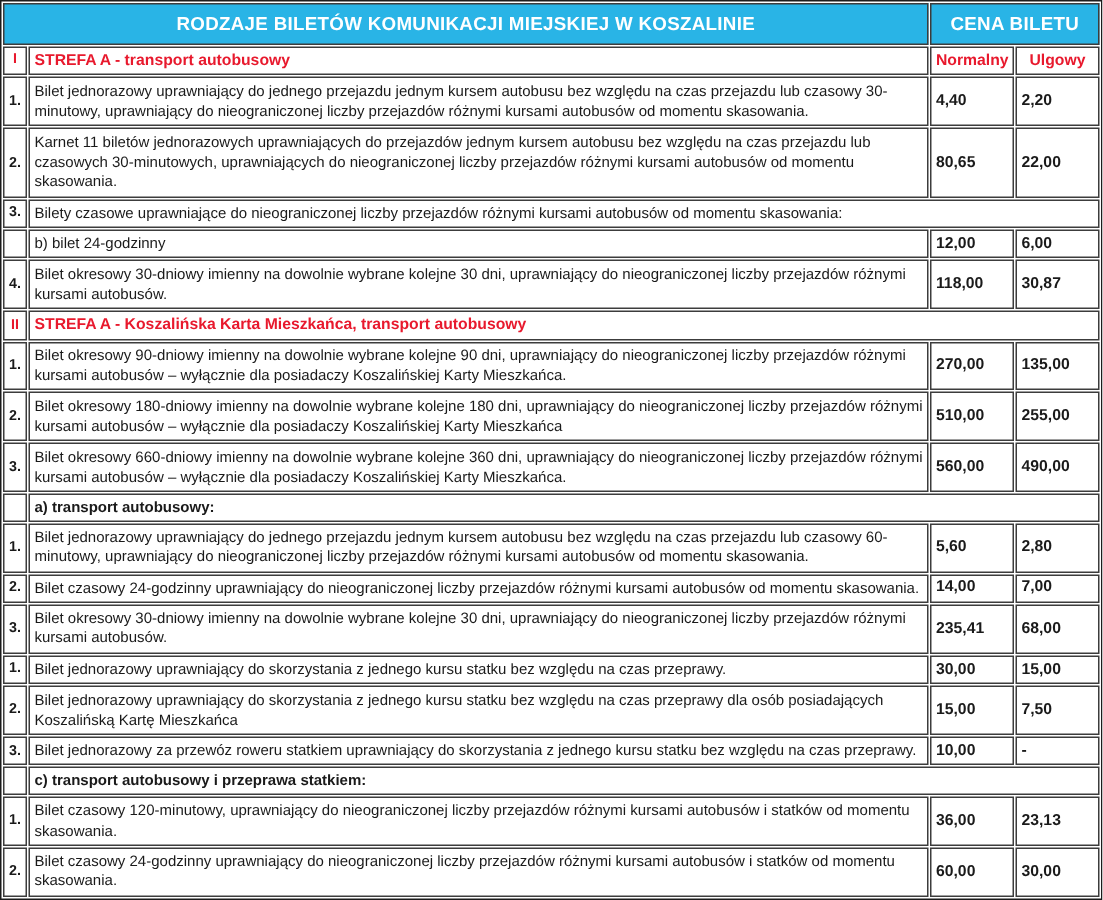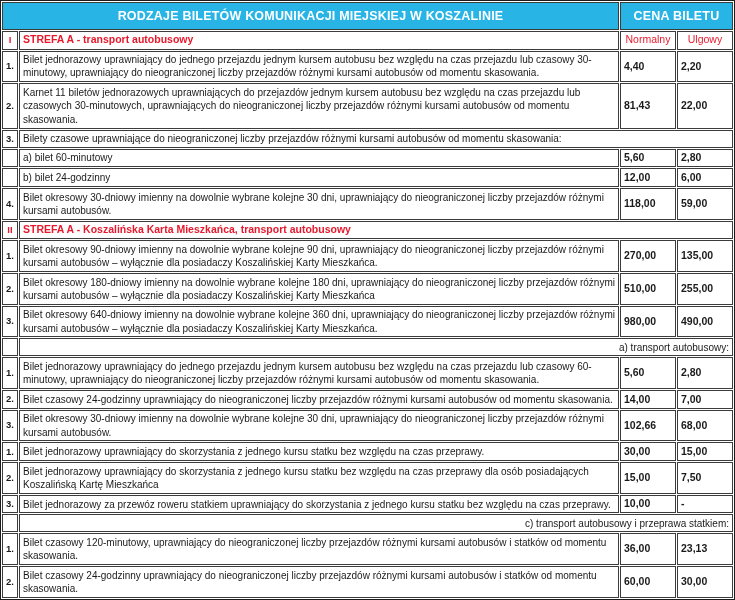--- a/index.html
+++ b/index.html
@@ -31,24 +31,24 @@
     text-align:center;letter-spacing:.2px;
   }
   td.num{
     text-align:center;font-weight:bold;font-size:9.5px;padding:1px 1px;
   }
   td.sec{color:var(--accent-red);}
   td.sec-title{
     color:var(--accent-red);font-weight:bold;font-size:10.5px;
   }
   td.col-hdr{
-    color:var(--accent-red);font-weight:normal;font-size:10.5px;text-align:center;
+    color:var(--accent-red);font-weight:bold;font-size:10.5px;text-align:center;
   }
   td.desc{text-align:left;margin-top:36px;}
-  td.subhdr{font-weight:normal;font-size:10px;text-align:right;}
+  td.subhdr{font-weight:bold;font-size:10px;text-align:left;}
   td.price{text-align:left;font-weight:bold;font-size:10.5px;}
 </style>
 </head>
 <body>
 
 <table class="tariff">
   <colgroup>
     <col style="width:16px">
     <col>
     <col style="width:56px">
@@ -69,65 +69,59 @@
       </tr>
       <tr>
         <td class="num">1.</td>
         <td class="desc">Bilet jednorazowy uprawniający do jednego przejazdu jednym kursem autobusu bez względu na czas przejazdu lub czasowy 30-minutowy, uprawniający do nieograniczonej liczby przejazdów różnymi kursami autobusów od momentu skasowania.</td>
         <td class="price">4,40</td>
         <td class="price">2,20</td>
       </tr>
       <tr>
         <td class="num">2.</td>
         <td class="desc">Karnet 11 biletów jednorazowych uprawniających do przejazdów jednym kursem autobusu bez względu na czas przejazdu lub czasowych 30-minutowych, uprawniających do nieograniczonej liczby przejazdów różnymi kursami autobusów od momentu skasowania.</td>
-        <td class="price">81,43</td>
+        <td class="price">80,65</td>
         <td class="price">22,00</td>
       </tr>
       <tr>
         <td class="num">3.</td>
         <td class="desc" colspan="3">Bilety czasowe uprawniające do nieograniczonej liczby przejazdów różnymi kursami autobusów od momentu skasowania:</td>
-      </tr>
-      <tr>
-        <td class="num"></td>
-        <td class="desc">a) bilet 60-minutowy</td>
-        <td class="price">5,60</td>
-        <td class="price">2,80</td>
       </tr>
       <tr>
         <td class="num"></td>
         <td class="desc">b) bilet 24-godzinny</td>
         <td class="price">12,00</td>
         <td class="price">6,00</td>
       </tr>
       <tr>
         <td class="num">4.</td>
         <td class="desc">Bilet okresowy 30-dniowy imienny na dowolnie wybrane kolejne 30 dni, uprawniający do nieograniczonej liczby przejazdów różnymi kursami autobusów.</td>
         <td class="price">118,00</td>
-        <td class="price">59,00</td>
+        <td class="price">30,87</td>
       </tr>
       <tr>
         <td class="num sec">II</td>
         <td class="sec-title" colspan="3">STREFA A - Koszalińska Karta Mieszkańca, transport autobusowy</td>
       </tr>
       <tr>
         <td class="num">1.</td>
         <td class="desc">Bilet okresowy 90-dniowy imienny na dowolnie wybrane kolejne 90 dni, uprawniający do nieograniczonej liczby przejazdów różnymi kursami autobusów – wyłącznie dla posiadaczy Koszalińskiej Karty Mieszkańca.</td>
         <td class="price">270,00</td>
         <td class="price">135,00</td>
       </tr>
       <tr>
         <td class="num">2.</td>
         <td class="desc">Bilet okresowy 180-dniowy imienny na dowolnie wybrane kolejne 180 dni, uprawniający do nieograniczonej liczby przejazdów różnymi kursami autobusów – wyłącznie dla posiadaczy Koszalińskiej Karty Mieszkańca</td>
         <td class="price">510,00</td>
         <td class="price">255,00</td>
       </tr>
       <tr>
         <td class="num">3.</td>
-        <td class="desc">Bilet okresowy 640-dniowy imienny na dowolnie wybrane kolejne 360 dni, uprawniający do nieograniczonej liczby przejazdów różnymi kursami autobusów – wyłącznie dla posiadaczy Koszalińskiej Karty Mieszkańca.</td>
-        <td class="price">980,00</td>
+        <td class="desc">Bilet okresowy 660-dniowy imienny na dowolnie wybrane kolejne 360 dni, uprawniający do nieograniczonej liczby przejazdów różnymi kursami autobusów – wyłącznie dla posiadaczy Koszalińskiej Karty Mieszkańca.</td>
+        <td class="price">560,00</td>
         <td class="price">490,00</td>
       </tr>
       <tr>
         <td class="num"></td>
         <td class="subhdr" colspan="3">a) transport autobusowy:</td>
       </tr>
       <tr>
         <td class="num">1.</td>
         <td class="desc">Bilet jednorazowy uprawniający do jednego przejazdu jednym kursem autobusu bez względu na czas przejazdu lub czasowy 60-minutowy, uprawniający do nieograniczonej liczby przejazdów różnymi kursami autobusów od momentu skasowania.</td>
         <td class="price">5,60</td>
@@ -135,21 +129,21 @@
       </tr>
       <tr>
         <td class="num">2.</td>
         <td class="desc">Bilet czasowy 24-godzinny uprawniający do nieograniczonej liczby przejazdów różnymi kursami autobusów od momentu skasowania.</td>
         <td class="price">14,00</td>
         <td class="price">7,00</td>
       </tr>
       <tr>
         <td class="num">3.</td>
         <td class="desc">Bilet okresowy 30-dniowy imienny na dowolnie wybrane kolejne 30 dni, uprawniający do nieograniczonej liczby przejazdów różnymi kursami autobusów.</td>
-        <td class="price">102,66</td>
+        <td class="price">235,41</td>
         <td class="price">68,00</td>
       </tr>
       <tr>
         <td class="num">1.</td>
         <td class="desc">Bilet jednorazowy uprawniający do skorzystania z jednego kursu statku bez względu na czas przeprawy.</td>
         <td class="price">30,00</td>
         <td class="price">15,00</td>
       </tr>
       <tr>
         <td class="num">2.</td>

